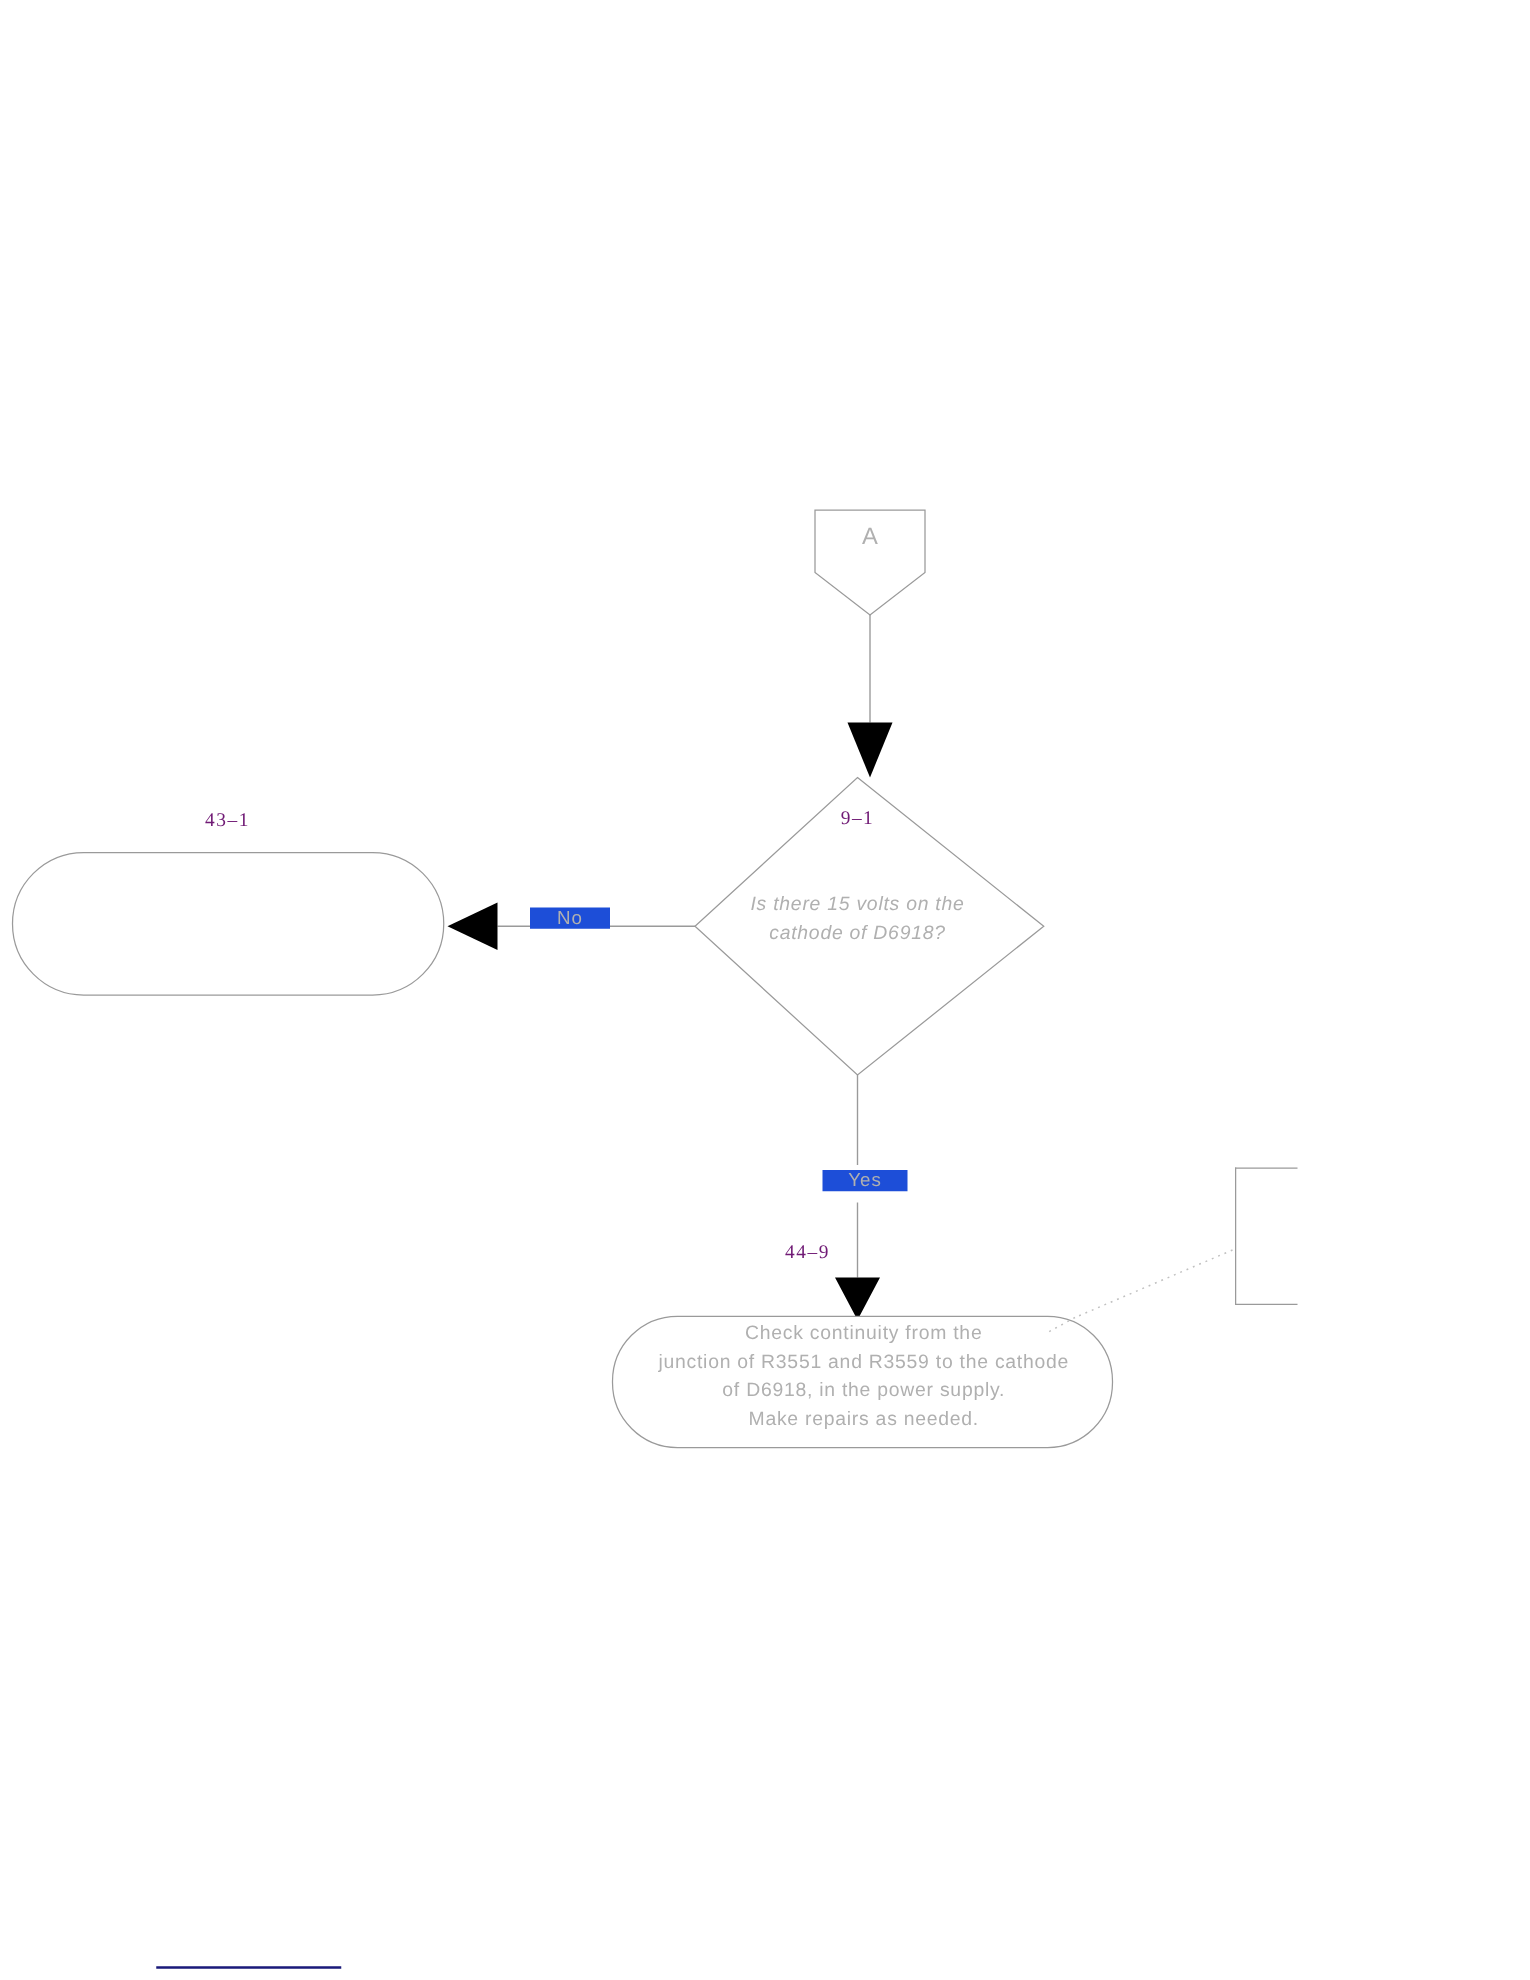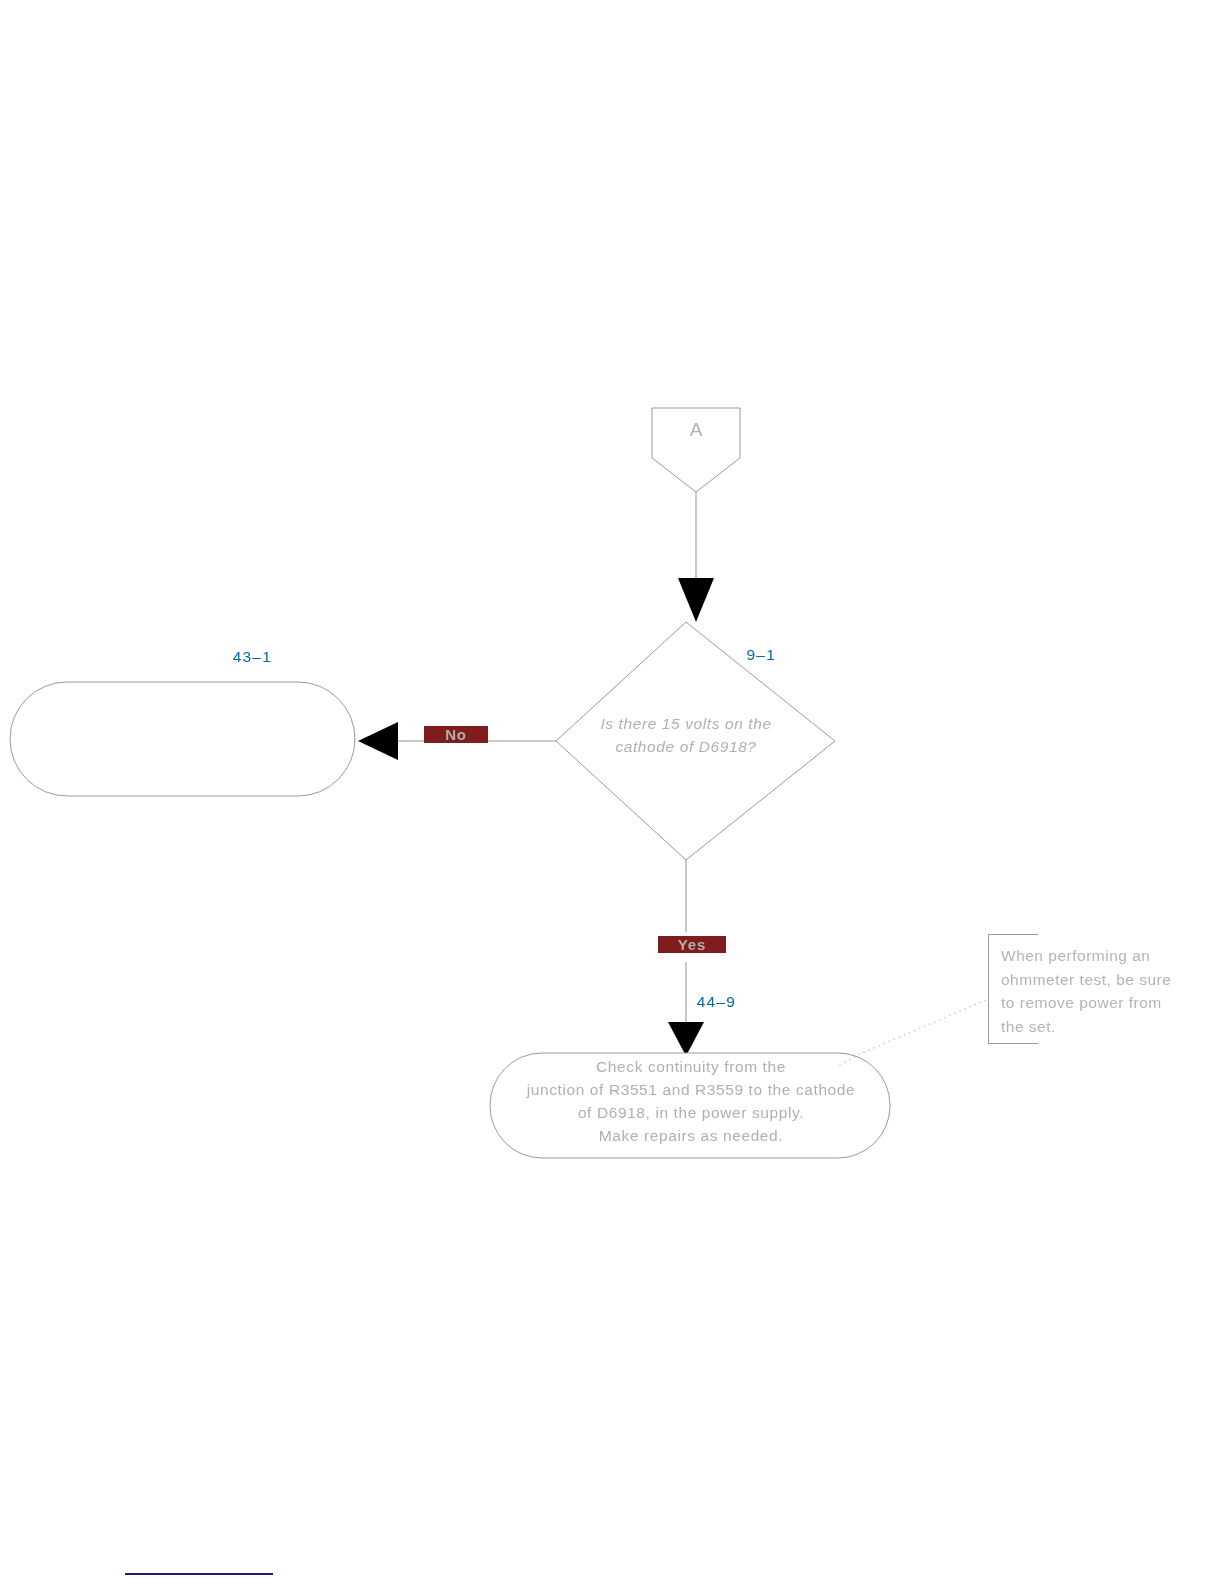--- a/index.html
+++ b/index.html
@@ -36,37 +36,37 @@
     color: #b0b0b0;
     font-size: 15.5px;
     line-height: 23px;
     letter-spacing: 0.6px;
     white-space: pre-line;
     pointer-events: none;
   }
 
   .step-id {
     position: absolute;
-    text-align: right;
-    color: #0369a1;
+    text-align: center;
+    color: #701a75;
     font-size: 15.5px;
     letter-spacing: 1.2px;
     white-space: nowrap;
+    font-family: Liberation Serif, serif;
   }
 
   .edge-label {
     position: absolute;
     text-align: center;
     color: #b0b0b0;
     font-size: 15px;
     letter-spacing: 0.8px;
-    background: #7f1d1d;
+    background: #1d4ed8;
     padding: 0 6px;
     white-space: nowrap;
-    font-weight: bold;
   }
 
   
   #connector-a-label {
     left: 652px;
     top: 418px;
     width: 88px;
     font-size: 19px;
     letter-spacing: 0;
   }
@@ -218,21 +218,17 @@
 of D6918, in the power supply.
 Make repairs as needed.</div>
 
   <div class="edge-label" id="edge-label-no">No</div>
   <div class="edge-label" id="edge-label-yes">Yes</div>
 
   <div id="note-callout">
     <div class="bracket-top"></div>
     <div class="bracket-left"></div>
     <div class="bracket-bottom"></div>
-    <div id="note-callout-text">When performing an
-ohmmeter test,  be sure
-to remove power from
-the set.</div>
   </div>
 
   <div id="footer-rule"></div>
 
 </div>
 
 </body></html>

